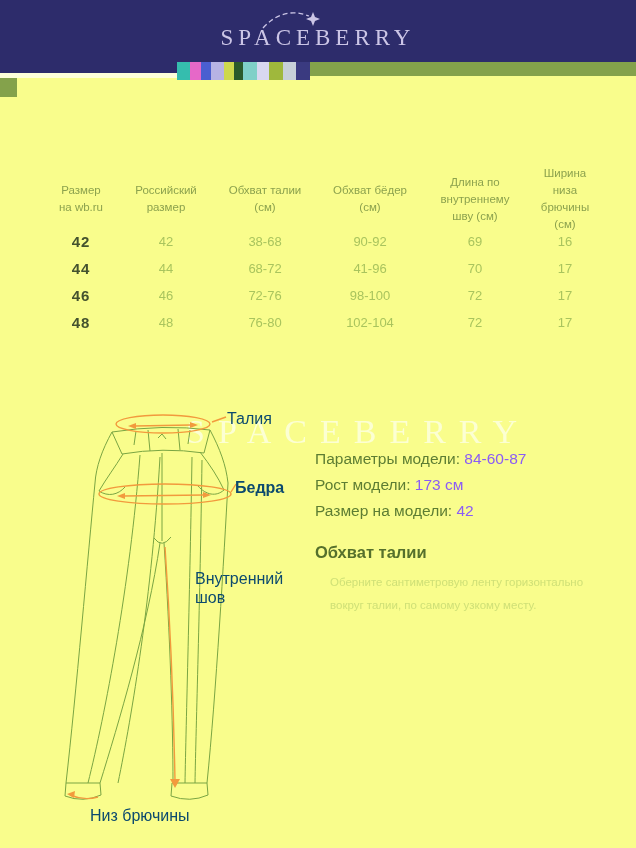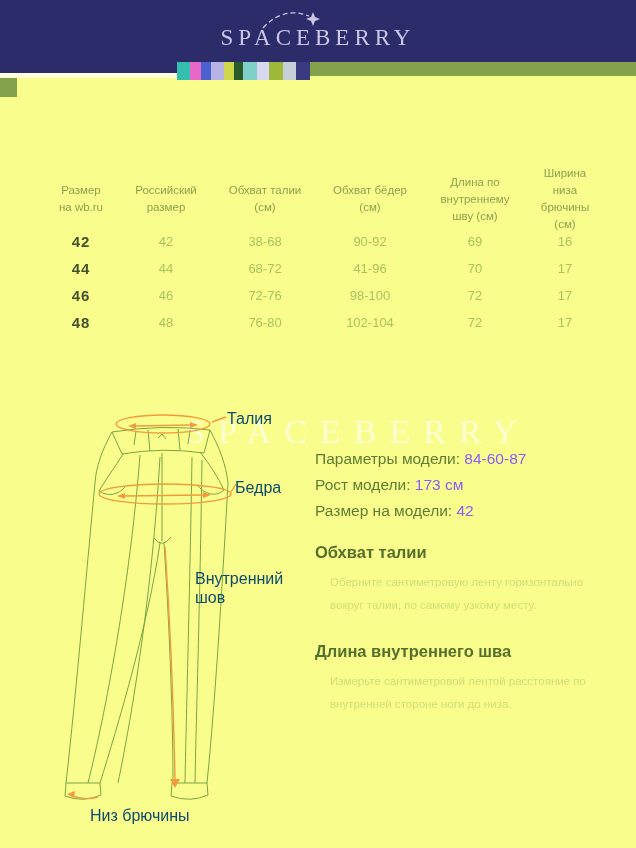--- a/index.html
+++ b/index.html
@@ -44,21 +44,21 @@
     white-space:pre-line; align-self:center;
   }
   .size-table .cell {
     text-align:center; align-self:center; color:#a9c45e; font-size:13px;
   }
   .size-table .cell.first { color:#44522e; font-size:15px; font-weight:bold; letter-spacing:1px; }
   
   .trousers-svg { position:absolute; left:40px; top:405px; width:260px; height:430px; }
   .diagram-label { position:absolute; color:#0c4a6e; font-size:16px; line-height:19px; }
   .label-waist { left:227px; top:409px; }
-  .label-hips  { left:235px; top:478px; }
+  .label-hips  { left:235px; top:478px;font-weight:bold; }
   .label-inseam { left:195px; top:569px; white-space:pre-line; }
   .label-legbottom { left:90px; top:806px; }
   .watermark {
     position:absolute; left:186px; top:413px;
     font-family:"Liberation Serif", serif; font-size:34px; letter-spacing:13px;
     color:rgba(252,255,231,0.78); white-space:nowrap;
   }
   
   .model-info { position:absolute; left:315px; top:446px; width:300px; }
   .model-line { font-size:15.5px; line-height:26px; color:#5d7d33; }
@@ -203,17 +203,13 @@
     <span>Размер на модели:</span>
     <span class="val">42</span>
   </div>
 </div>
 
 <div class="sections">
   <div class="section">
     <h3>Обхват талии</h3>
     <p>Оберните сантиметровую ленту горизонтально вокруг талии, по самому узкому месту.</p>
   </div>
-  <div class="section">
-    <h3>Длина внутреннего шва</h3>
-    <p>Измерьте сантиметровой лентой расстояние по внутренней стороне ноги до низа.</p>
-  </div>
 </div>
 
 </body></html>

